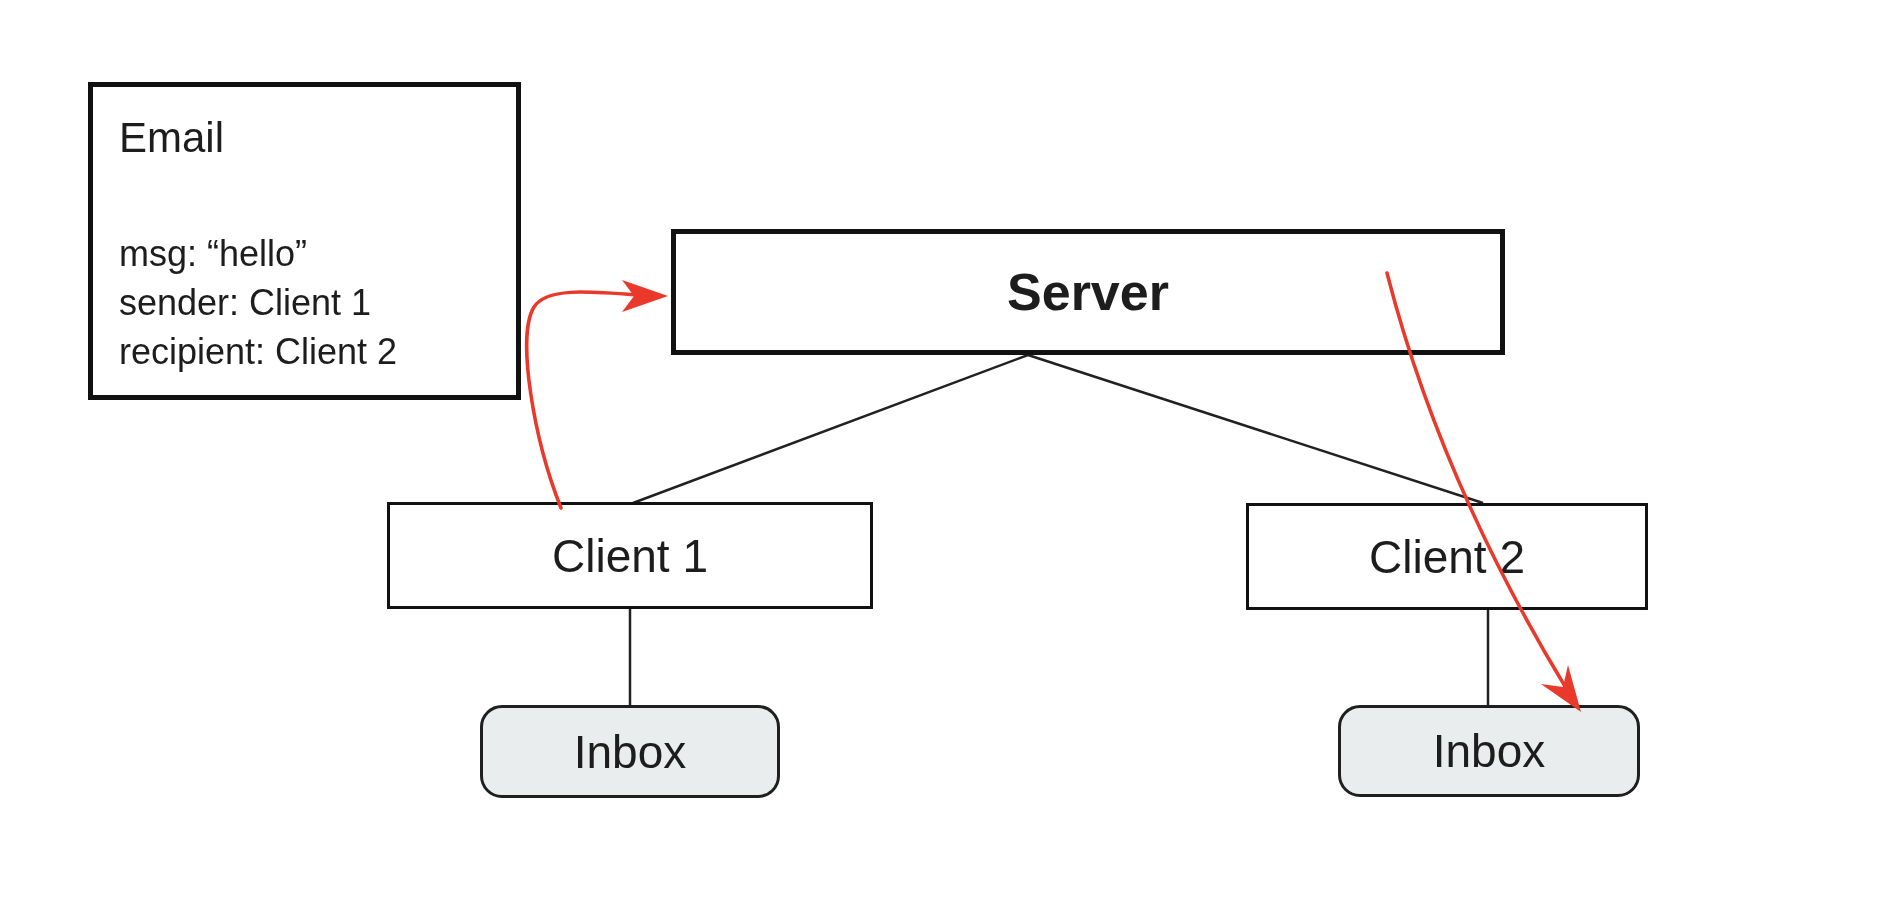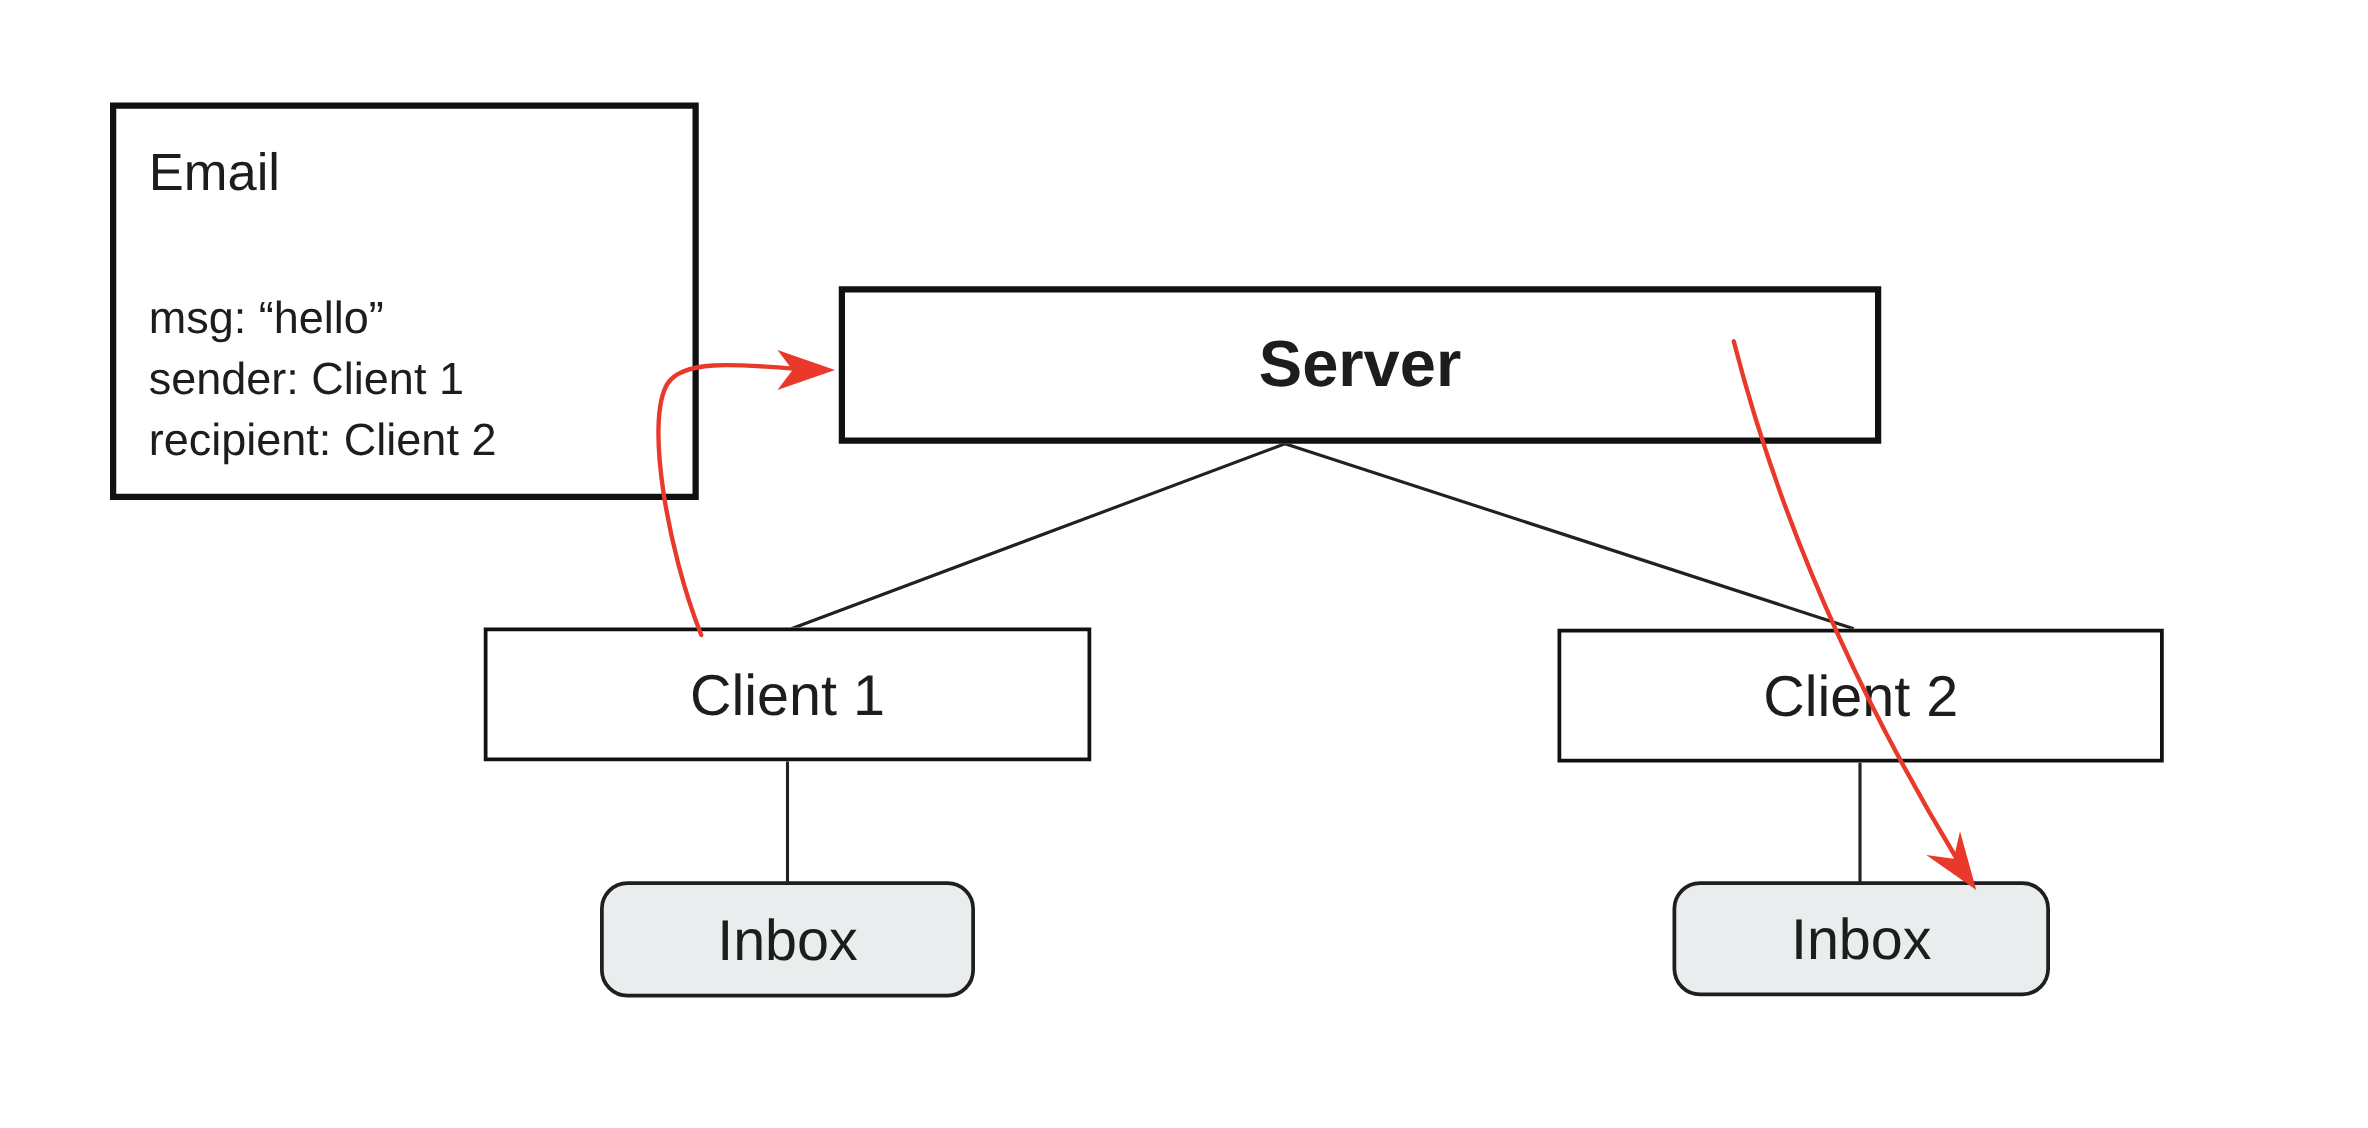--- a/index.html
+++ b/index.html
@@ -23,38 +23,38 @@
   .node {
     position: absolute;
     box-sizing: border-box;
     background: #ffffff;
     display: flex;
     align-items: center;
     justify-content: center;
     z-index: 2;
   }
   .node--email {
-    left: 88px; top: 82px; width: 471px; height: 318px;
+    left: 88px; top: 82px; width: 433px; height: 318px;
     border: 5px solid #111111;
     display: block;
     padding: 28px 11px 0 26px;
   }
   .email-title { font-size: 42px; line-height: 46px; }
   .email-fields { margin-top: 68px; font-size: 36px; line-height: 49px; }
   .node--server {
     left: 671px; top: 229px; width: 834px; height: 126px;
     border: 5px solid #111111;
     font-size: 52px; font-weight: bold;
   }
   .node--client {
     border: 3px solid #111111;
     font-size: 46px;
   }
   .node--client1 { left: 387px;  top: 502px; width: 486px; height: 107px; }
-  .node--client2 { left: 1246px; top: 503px; width: 485px; height: 107px; }
+  .node--client2 { left: 1246px; top: 503px; width: 402px; height: 107px; }
   .node--inbox {
     background: #eaeded;
     border: 3px solid #1f1f1f;
     border-radius: 22px;
     font-size: 46px;
   }
   .node--inbox1 { left: 480px;  top: 705px; width: 300px; height: 93px; }
   .node--inbox2 { left: 1338px; top: 705px; width: 302px; height: 92px; }
 </style>
 </head>

